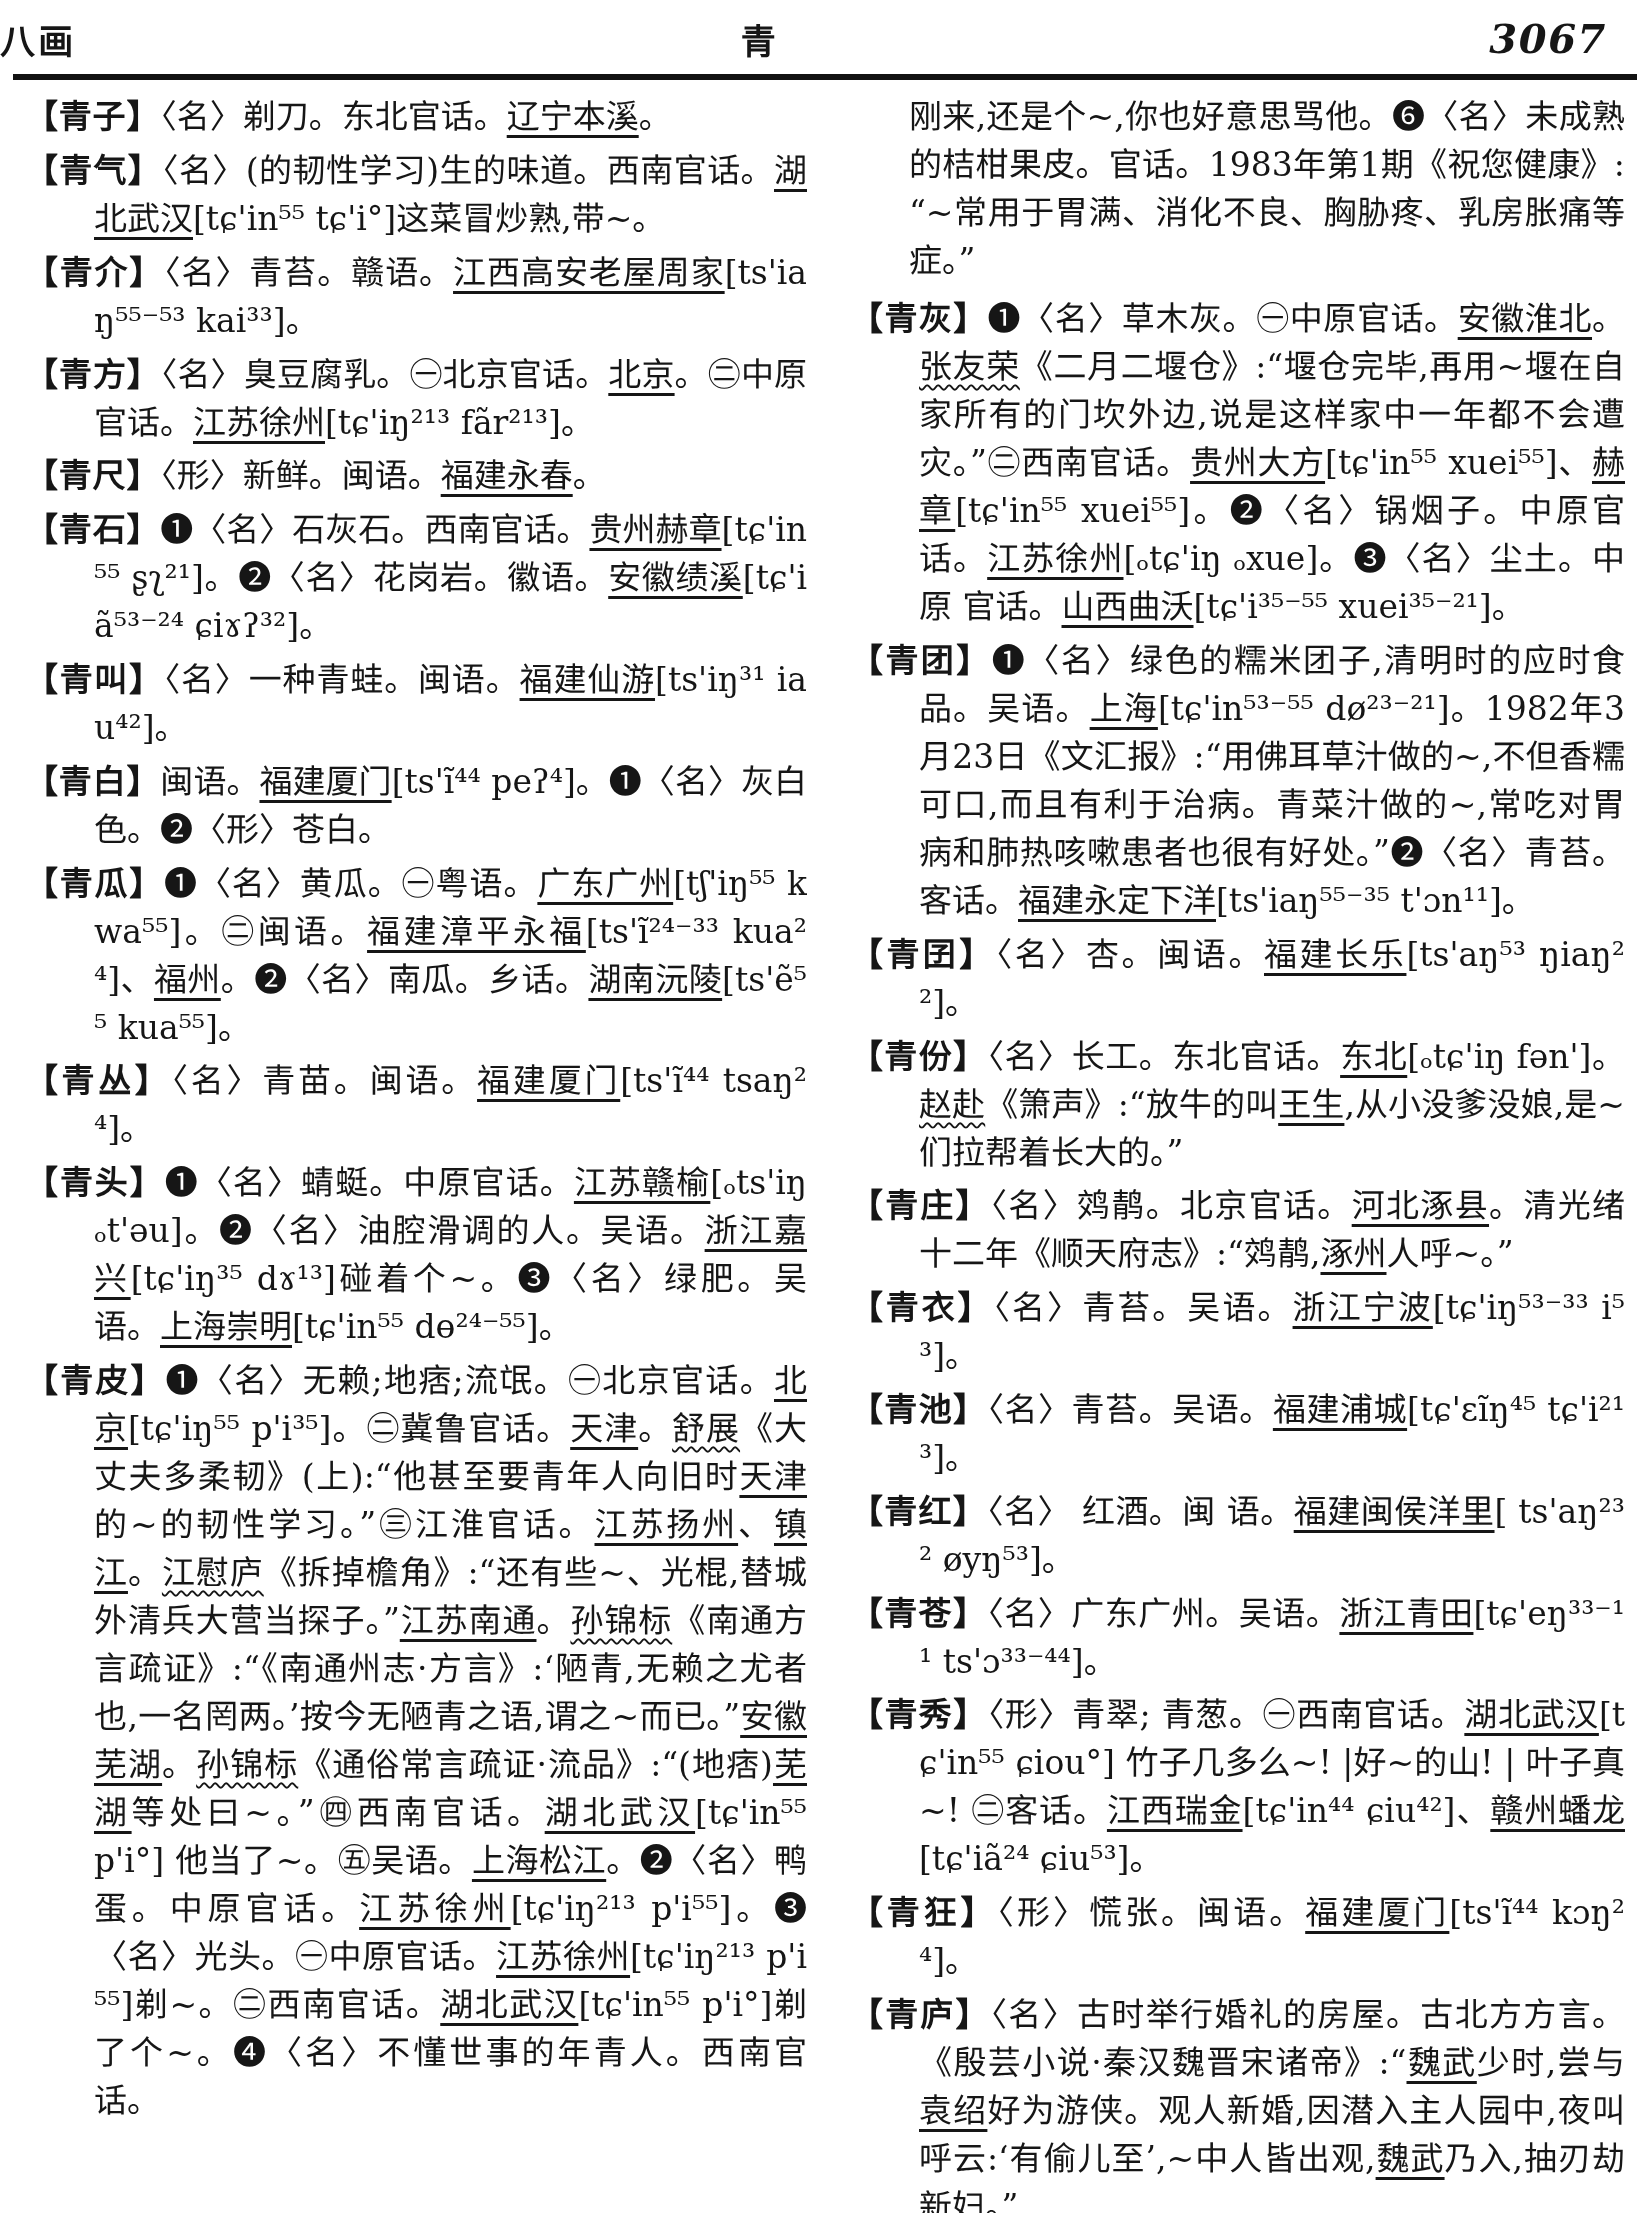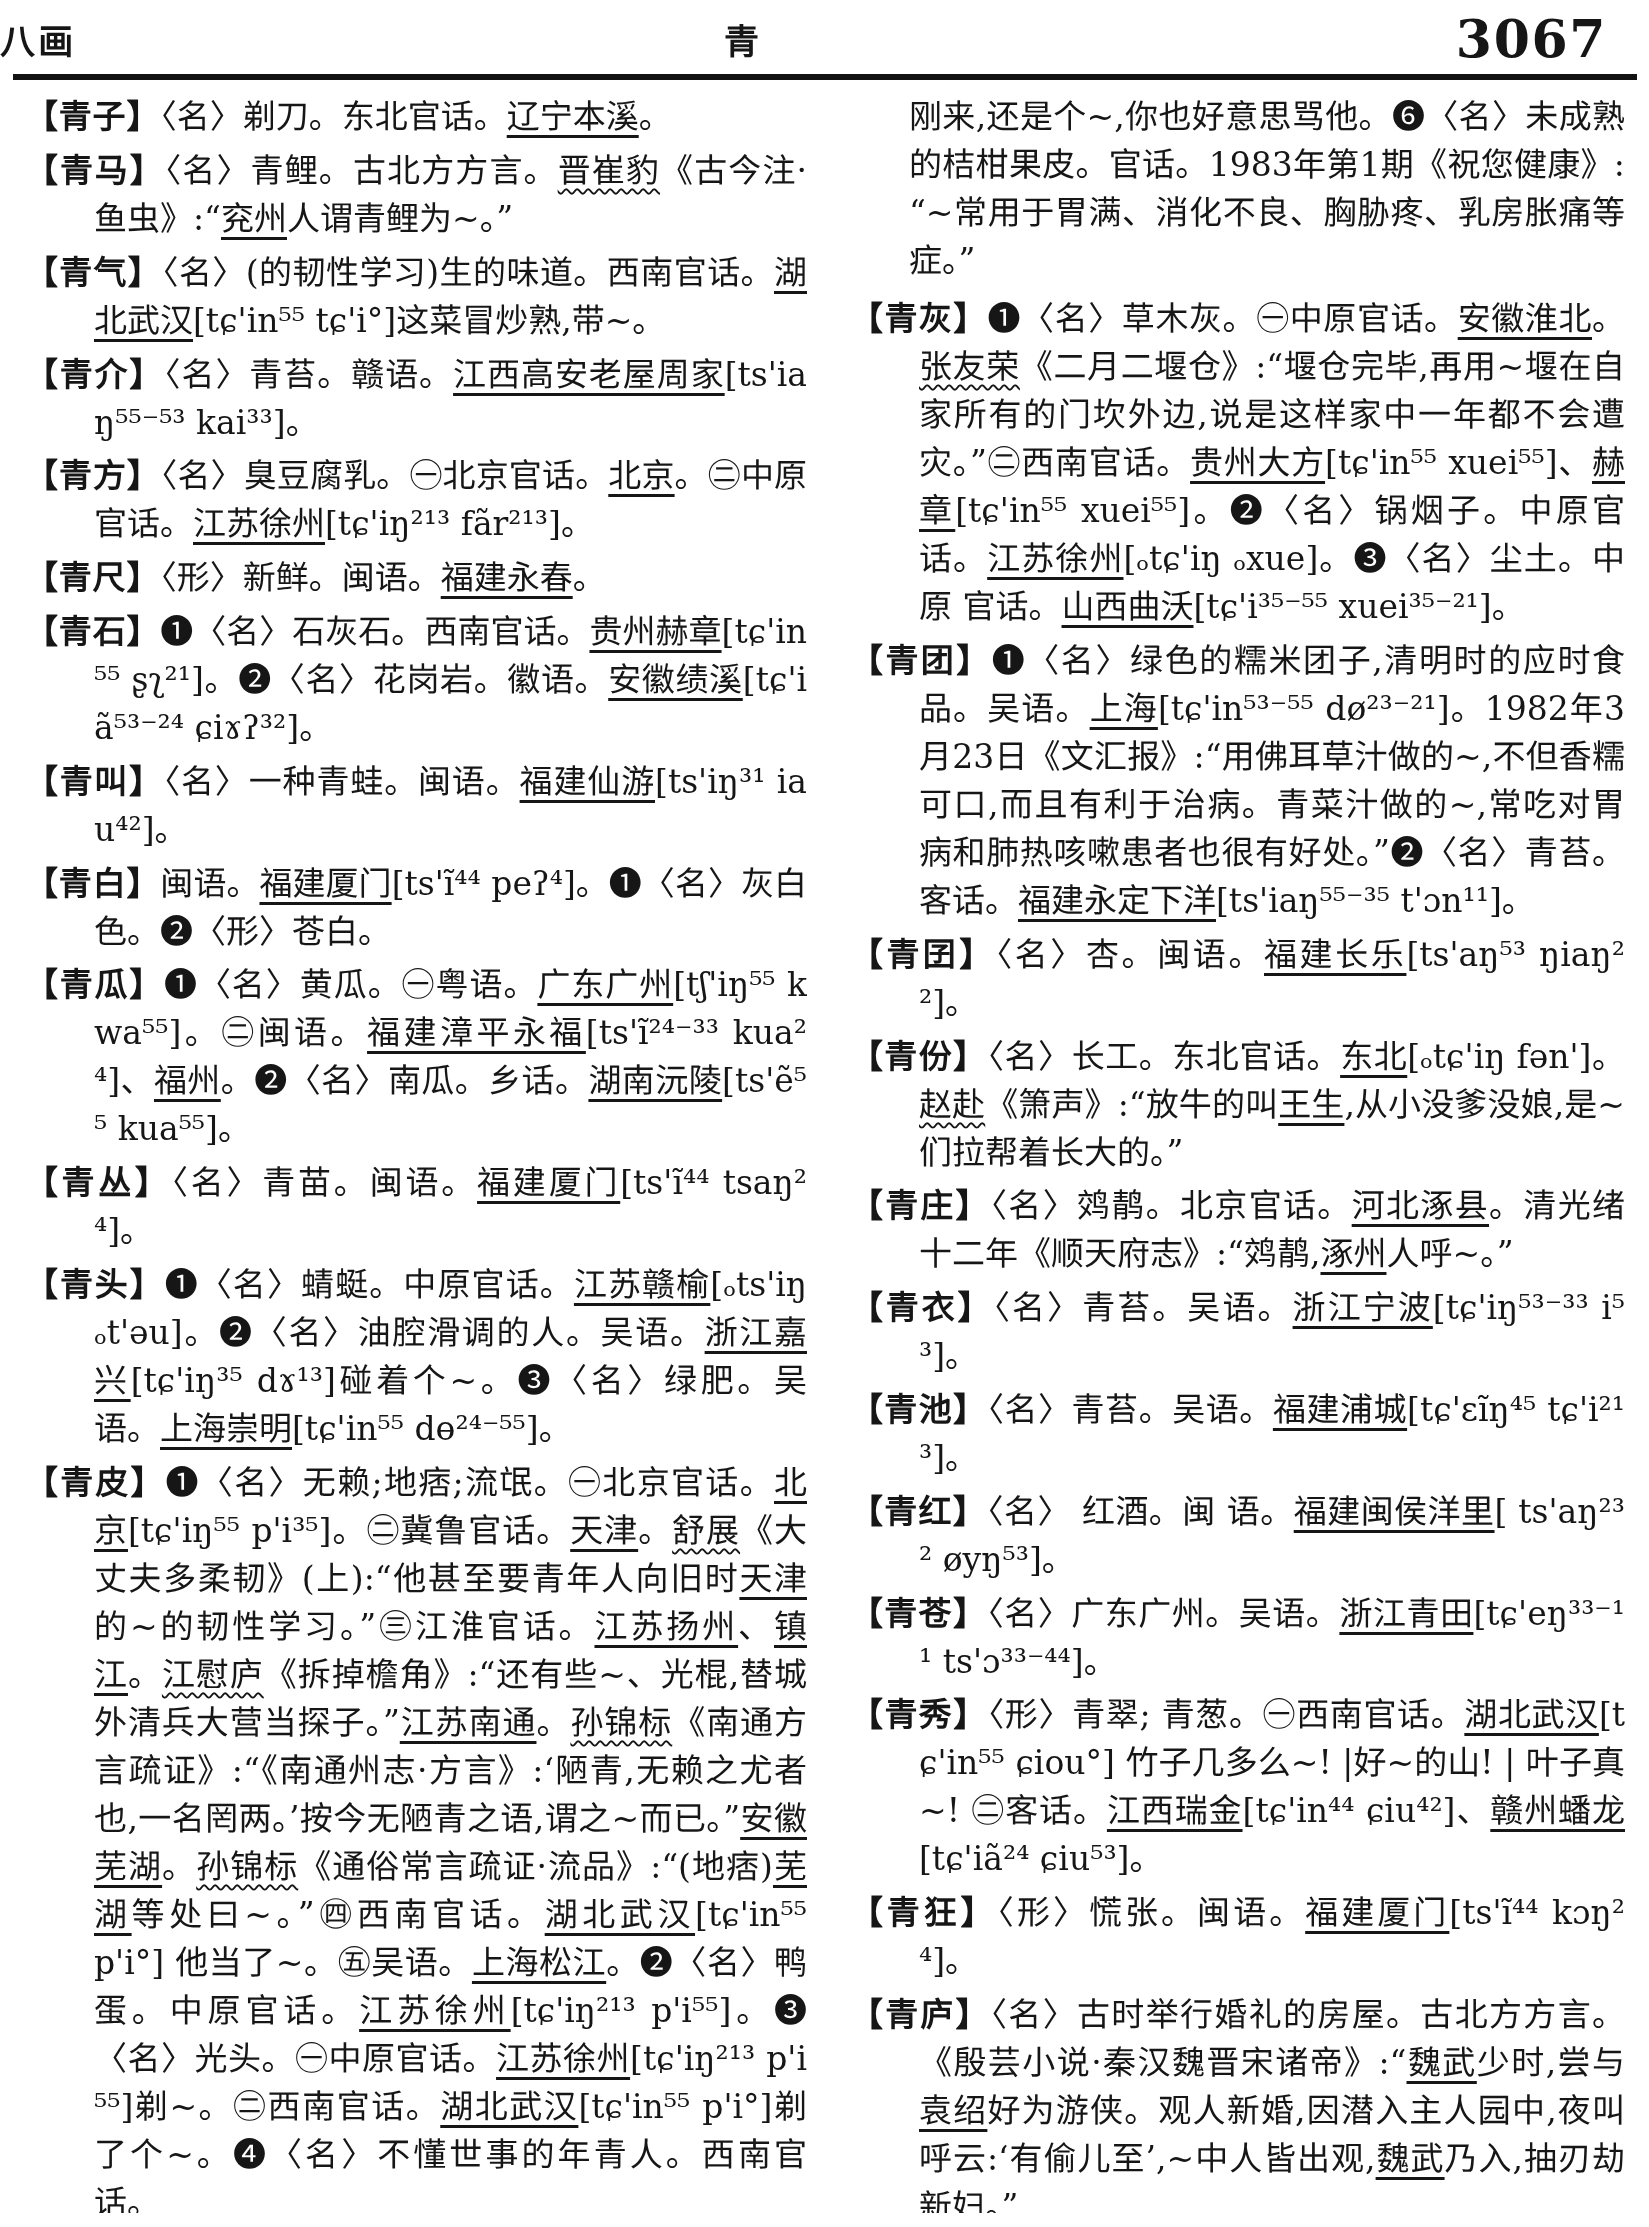--- a/index.html
+++ b/index.html
@@ -9,21 +9,21 @@
     font-family:"DejaVu Serif","Liberation Serif",serif;
     overflow:hidden;
   }
   .page{position:relative;width:1650px;height:2227px;background:#ffffff;}
   .header{
     height:61px;display:flex;justify-content:space-between;align-items:center;
     padding:8.2px 43px 0 0;font-size:35px;font-weight:bold;letter-spacing:3.3px;
   }
   .h-sec{margin-right:28px;}
   .h-rad{margin-right:74px;}
-  .h-num{font-size:52px;letter-spacing:1.6px;}
+  .h-num{font-style:italic;font-size:40px;letter-spacing:1.6px;}
   .rule{height:5.8px;background:#121212;margin:5px 13.2px 0 13.2px;}
   .cols{display:flex;gap:43px;padding:13.2px 21.4px 0 25px;}
   .col{
     width:782px;height:2120px;overflow:hidden;
     font-size:33px;line-height:48px;text-align:justify;
     word-break:break-all;
   }
   .col:last-child{width:775px;}
   p.entry{margin:0 0 5.8px 0;padding-left:69px;text-indent:-69px;}
   p.entry.cont{text-indent:0;padding-left:59px;margin-bottom:10px;}
@@ -37,21 +37,20 @@
 <div class="page">
   <div class="header">
     <span class="h-sec">八画</span>
     <span class="h-rad">青</span>
     <span class="h-num">3067</span>
   </div>
   <div class="rule"></div>
   <div class="cols">
     <div class="col" id="col-left">
         <p class="entry"><span class="hw">【青子】</span><span>〈名〉剃刀。东北官话。</span><span class="u">辽宁本溪</span><span>。</span></p>
-        <p class="entry"><span class="hw">【青马】</span><span>〈名〉青鲤。古北方方言。</span><span class="uw">晋崔豹</span><span>《古今注·鱼虫》:“</span><span class="u">兖州</span><span>人谓青鲤为~。”</span></p>
         <p class="entry"><span class="hw">【青气】</span><span>〈名〉(的韧性学习)生的味道。西南官话。</span><span class="u">湖北武汉</span><span>[tɕ'in⁵⁵ tɕ'i°]这菜冒炒熟,带~。</span></p>
         <p class="entry"><span class="hw">【青介】</span><span>〈名〉青苔。赣语。</span><span class="u">江西高安老屋周家</span><span>[ts'iaŋ⁵⁵⁻⁵³ kai³³]。</span></p>
         <p class="entry"><span class="hw">【青方】</span><span>〈名〉臭豆腐乳。㊀北京官话。</span><span class="u">北京</span><span>。㊁中原官话。</span><span class="u">江苏徐州</span><span>[tɕ'iŋ²¹³ fãr²¹³]。</span></p>
         <p class="entry"><span class="hw">【青尺】</span><span>〈形〉新鲜。闽语。</span><span class="u">福建永春</span><span>。</span></p>
         <p class="entry"><span class="hw">【青石】</span><span>❶〈名〉石灰石。西南官话。</span><span class="u">贵州赫章</span><span>[tɕ'in⁵⁵ ʂʅ²¹]。❷〈名〉花岗岩。徽语。</span><span class="u">安徽绩溪</span><span>[tɕ'iã⁵³⁻²⁴ ɕiɤʔ³²]。</span></p>
         <p class="entry"><span class="hw">【青叫】</span><span>〈名〉一种青蛙。闽语。</span><span class="u">福建仙游</span><span>[ts'iŋ³¹ iau⁴²]。</span></p>
         <p class="entry"><span class="hw">【青白】</span><span>闽语。</span><span class="u">福建厦门</span><span>[ts'ĩ⁴⁴ peʔ⁴]。❶〈名〉灰白色。❷〈形〉苍白。</span></p>
         <p class="entry"><span class="hw">【青瓜】</span><span>❶〈名〉黄瓜。㊀粤语。</span><span class="u">广东广州</span><span>[tʃ'iŋ⁵⁵ kwa⁵⁵]。㊁闽语。</span><span class="u">福建漳平永福</span><span>[ts'ĩ²⁴⁻³³ kua²⁴]、</span><span class="u">福州</span><span>。❷〈名〉南瓜。乡话。</span><span class="u">湖南沅陵</span><span>[ts'ẽ⁵⁵ kua⁵⁵]。</span></p>
         <p class="entry"><span class="hw">【青丛】</span><span>〈名〉青苗。闽语。</span><span class="u">福建厦门</span><span>[ts'ĩ⁴⁴ tsaŋ²⁴]。</span></p>
         <p class="entry"><span class="hw">【青头】</span><span>❶〈名〉蜻蜓。中原官话。</span><span class="u">江苏赣榆</span><span>[ₒts'iŋ ₒt'əu]。❷〈名〉油腔滑调的人。吴语。</span><span class="u">浙江嘉兴</span><span>[tɕ'iŋ³⁵ dɤ¹³]碰着个~。❸〈名〉绿肥。吴语。</span><span class="u">上海崇明</span><span>[tɕ'in⁵⁵ dɵ²⁴⁻⁵⁵]。</span></p>

